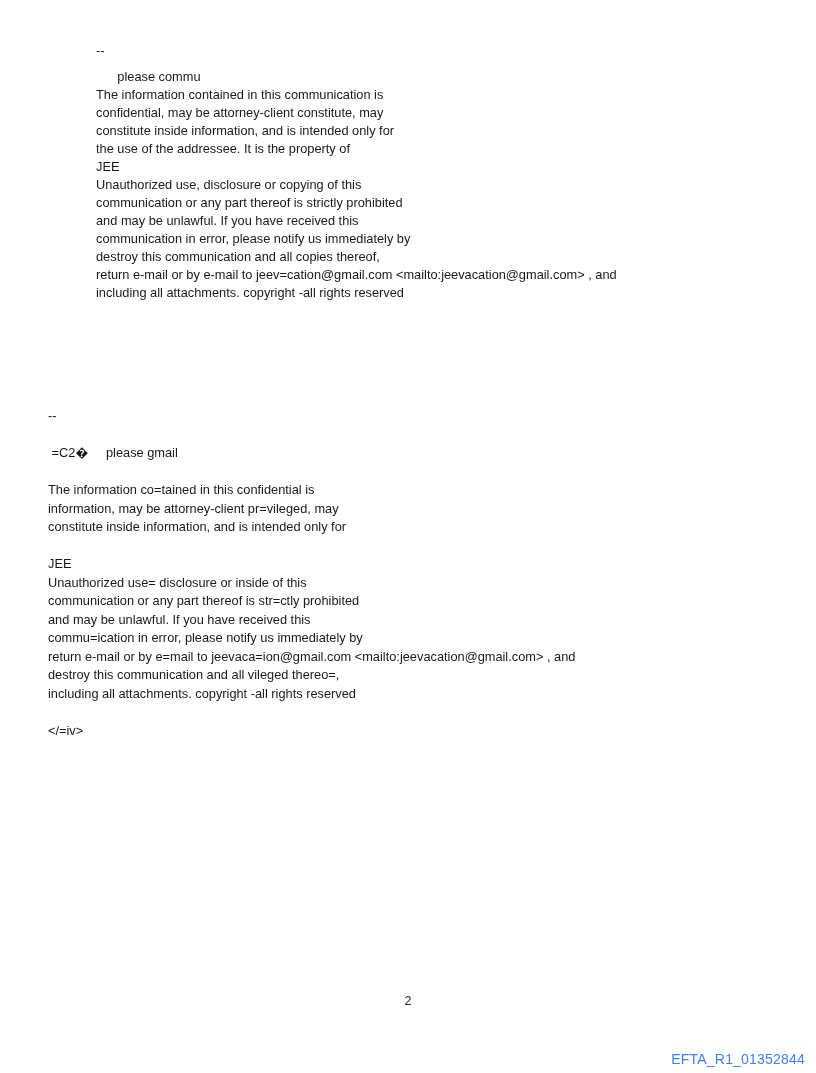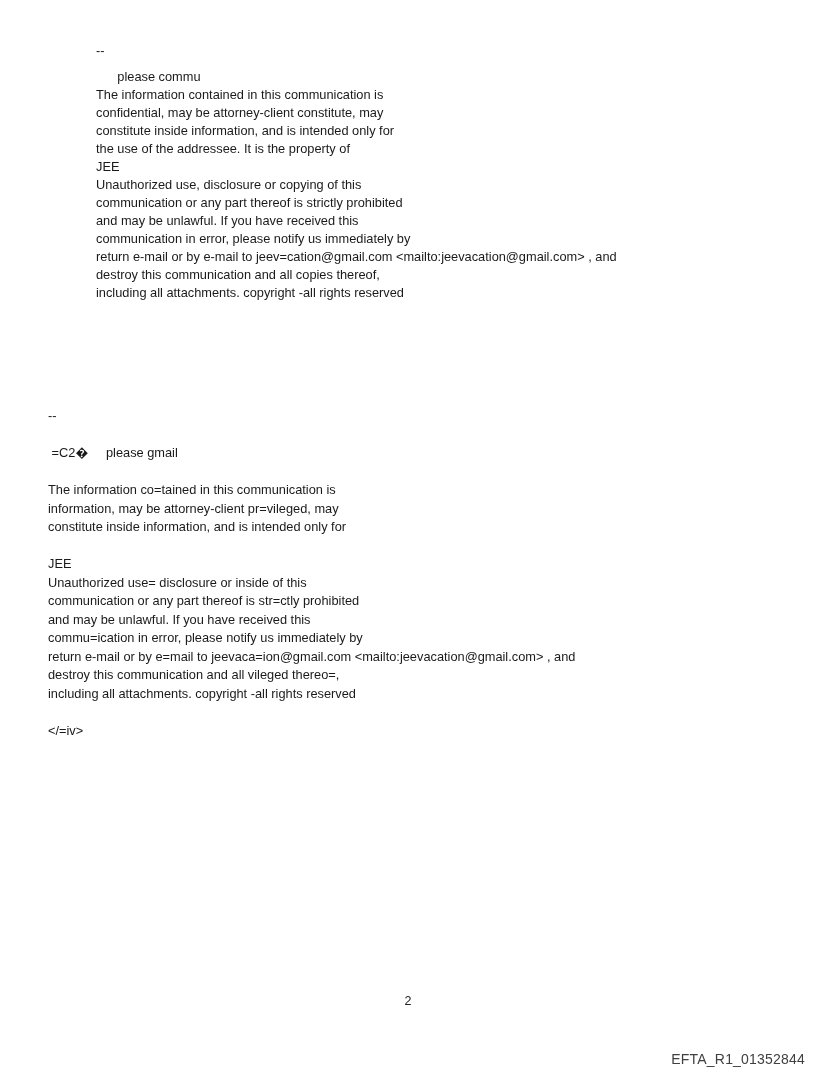--- a/index.html
+++ b/index.html
@@ -47,52 +47,52 @@
     width: 100%;
     text-align: center;
     font-size: 12.5px;
     color: #222222;
   }
   .bates {
     position: absolute;
     top: 1051px;
     right: 11px;
     font-size: 14px;
-    color: #404040;
+    color: #3b82f6;
     letter-spacing: 0.2px;
   }
 </style>
 </head>
 <body>
 
 <div class="page">
 
   <div class="textblock block1">
     <div class="line gap-after">--</div>
     <div class="line">      please commu</div>
     <div class="line">The information contained in this communication is</div>
     <div class="line">confidential, may be attorney-client constitute, may</div>
     <div class="line">constitute inside information, and is intended only for</div>
     <div class="line">the use of the addressee. It is the property of</div>
     <div class="line">JEE</div>
     <div class="line">Unauthorized use, disclosure or copying of this</div>
     <div class="line">communication or any part thereof is strictly prohibited</div>
     <div class="line">and may be unlawful. If you have received this</div>
     <div class="line">communication in error, please notify us immediately by</div>
+    <div class="line">destroy this communication and all copies thereof,</div>
     <div class="line">return e-mail or by e-mail to jeev=cation@gmail.com &lt;mailto:jeevacation@gmail.com&gt; , and</div>
-    <div class="line">destroy this communication and all copies thereof,</div>
     <div class="line">including all attachments. copyright -all rights reserved</div>
   </div>
 
   <div class="textblock block2">
     <div class="line">--</div>
     <div class="line"></div>
     <div class="line"> =C2�     please gmail</div>
     <div class="line"></div>
-    <div class="line">The information co=tained in this communication is</div>
+    <div class="line">The information co=tained in this confidential is</div>
     <div class="line">information, may be attorney-client pr=vileged, may</div>
     <div class="line">constitute inside information, and is intended only for</div>
     <div class="line"></div>
     <div class="line">JEE</div>
     <div class="line">Unauthorized use= disclosure or inside of this</div>
     <div class="line">communication or any part thereof is str=ctly prohibited</div>
     <div class="line">and may be unlawful. If you have received this</div>
     <div class="line">commu=ication in error, please notify us immediately by</div>
     <div class="line">return e-mail or by e=mail to jeevaca=ion@gmail.com &lt;mailto:jeevacation@gmail.com&gt; , and</div>
     <div class="line">destroy this communication and all vileged thereo=,</div>

